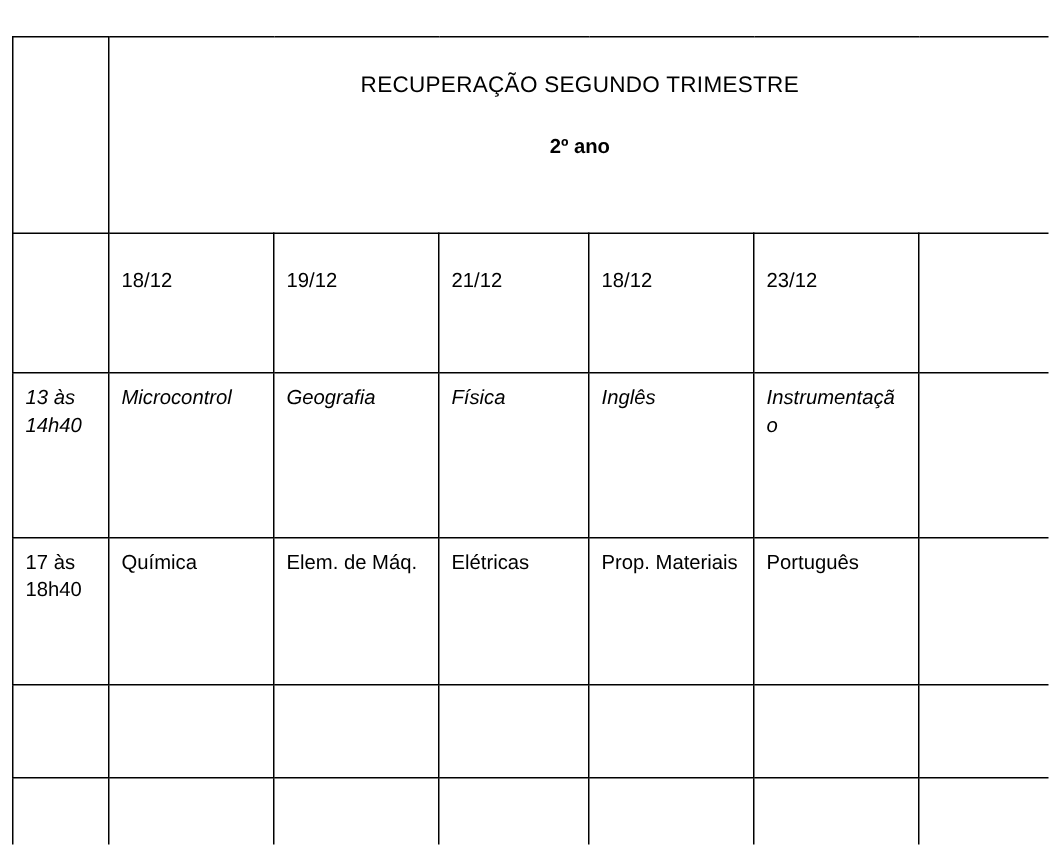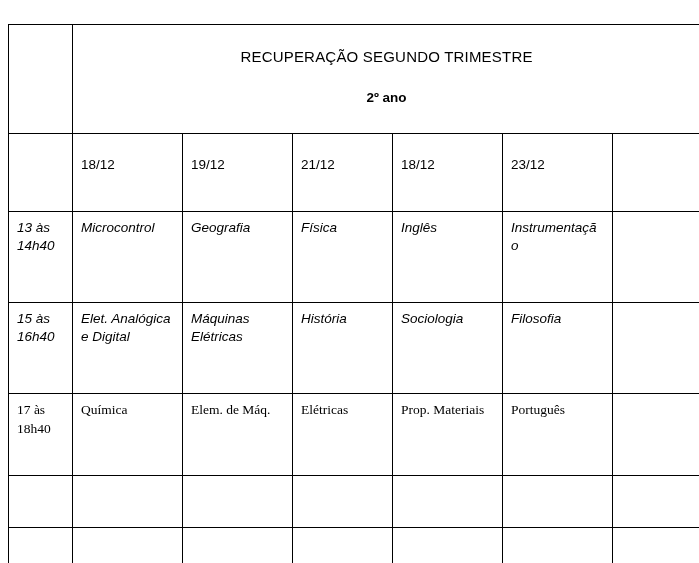--- a/index.html
+++ b/index.html
@@ -68,21 +68,21 @@
     padding-top: 22px !important;
     font-size: 13.5px;
   }
   .time-cell {
     font-size: 13.5px;
     line-height: 1.4;
   }
   .row-h-header { height: 96px; }
   .row-h-dates  { height: 68px; }
   .row-h-slot   { height: 80px; font-style: italic; }
-  .row-h-slot4  { height: 72px; font-family: Liberation Serif, serif; }
+  .row-h-slot4  { height: 72px; }
   .row-h-empty1 { height: 45px; }
   .row-h-empty2 { height: 38px; }
   .empty-cell { }
 </style>
 </head>
 <body>
 
 <div class="sheet">
   <table class="schedule">
     <colgroup>
@@ -116,29 +116,20 @@
       <tr class="row-h-slot">
         <td class="time-cell">13 às 14h40</td>
         <td>Microcontrol</td>
         <td>Geografia</td>
         <td>Física</td>
         <td>Inglês</td>
         <td>Instrumentação</td>
         <td class="empty-cell"></td>
       </tr>
 
-      <tr class="row-h-slot">
-        <td class="time-cell">15 às 16h40</td>
-        <td>Elet. Analógica e Digital</td>
-        <td>Máquinas Elétricas</td>
-        <td>História</td>
-        <td>Sociologia</td>
-        <td>Filosofia</td>
-        <td class="empty-cell"></td>
-      </tr>
 
       <tr class="row-h-slot4">
         <td class="time-cell">17 às 18h40</td>
         <td>Química</td>
         <td>Elem. de Máq.</td>
         <td>Elétricas</td>
         <td>Prop. Materiais</td>
         <td>Português</td>
         <td class="empty-cell"></td>
       </tr>

